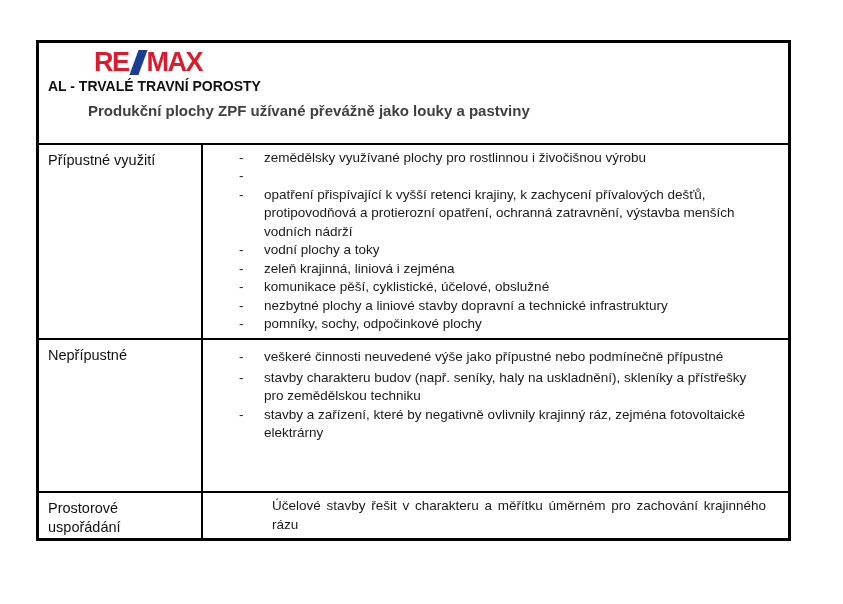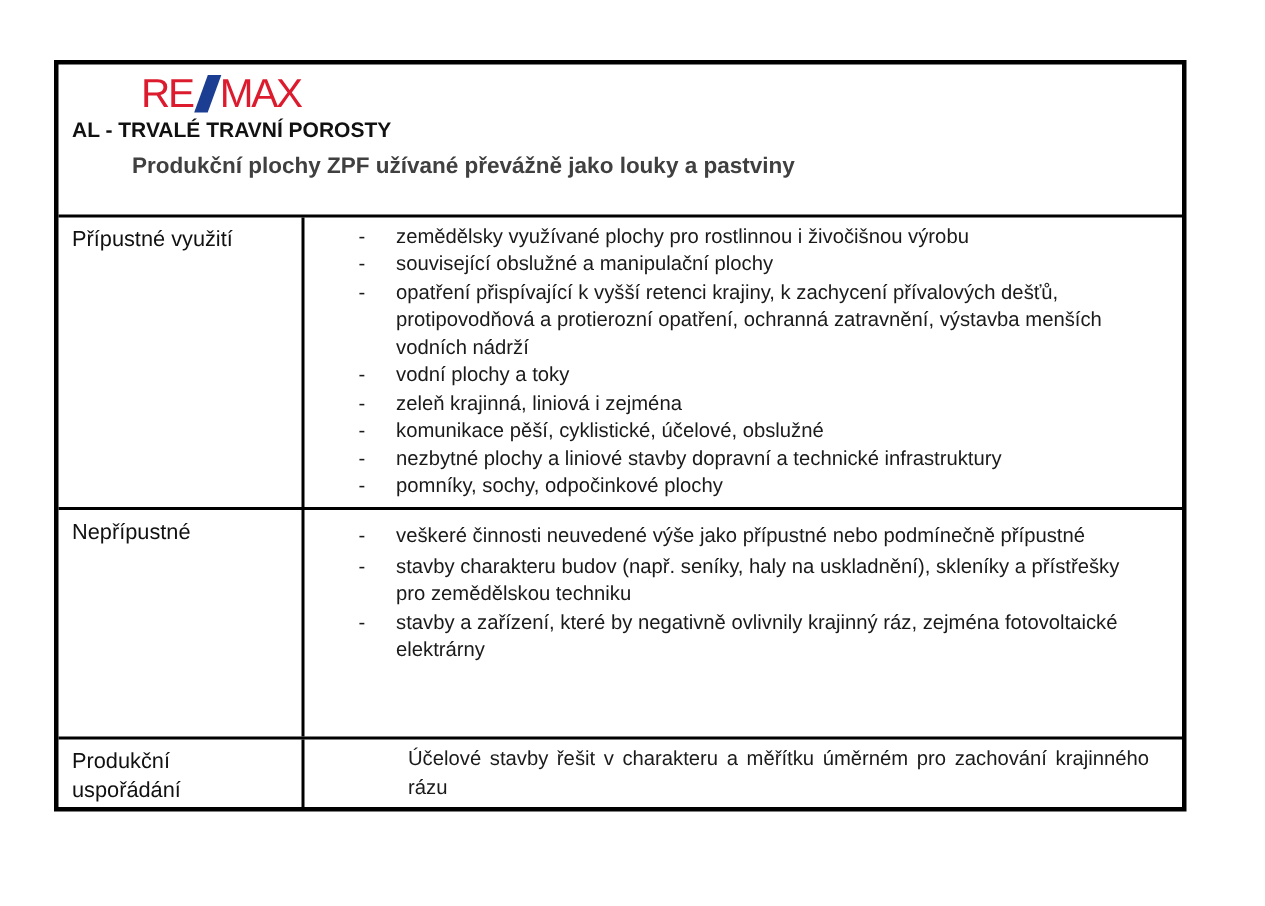--- a/index.html
+++ b/index.html
@@ -35,21 +35,21 @@
   }
   .logo {
     margin-left: 46px;
     height: 25px;
     display: flex;
     align-items: center;
     width: fit-content;
   }
   .logo-part {
     font-size: 27px;
-    font-weight: normal;
+    font-weight: bold;
     letter-spacing: -1.5px;
     color: #dc1c2e;
     line-height: 1;
   }
   .logo-slash {
     display: inline-block;
     width: 9px;
     height: 25px;
     background: #1b3e93;
     transform: skewX(-20deg);
@@ -141,21 +141,20 @@
           <div class="label-line">Přípustné využití</div>
         </div>
       <div class="cell-content">
         <ul class="bullets">
             <li>
               <span class="dash">-</span>
               <span class="btext">zemědělsky využívané plochy pro rostlinnou i živočišnou výrobu</span>
             </li>
             <li>
               <span class="dash">-</span>
-              <span class="btext">související obslužné a manipulační plochy</span>
             </li>
             <li>
               <span class="dash">-</span>
               <span class="btext">opatření přispívající k vyšší retenci krajiny, k zachycení přívalových dešťů, protipovodňová a protierozní opatření, ochranná zatravnění, výstavba menších vodních nádrží</span>
             </li>
             <li>
               <span class="dash">-</span>
               <span class="btext">vodní plochy a toky</span>
             </li>
             <li>
@@ -195,21 +194,21 @@
             <li>
               <span class="dash">-</span>
               <span class="btext">stavby a zařízení, které by negativně ovlivnily krajinný ráz, zejména fotovoltaické elektrárny</span>
             </li>
           </ul>
       </div>
     </div>
 
     <div class="trow row-prostorove">
       <div class="cell-label">
-          <div class="label-line">Produkční</div>
+          <div class="label-line">Prostorové</div>
           <div class="label-line">uspořádání</div>
         </div>
       <div class="cell-content">
         <div class="spatial-text">Účelové stavby řešit v charakteru a měřítku úměrném pro zachování krajinného rázu</div>
       </div>
     </div>
 
   </div>
 </div>
 

